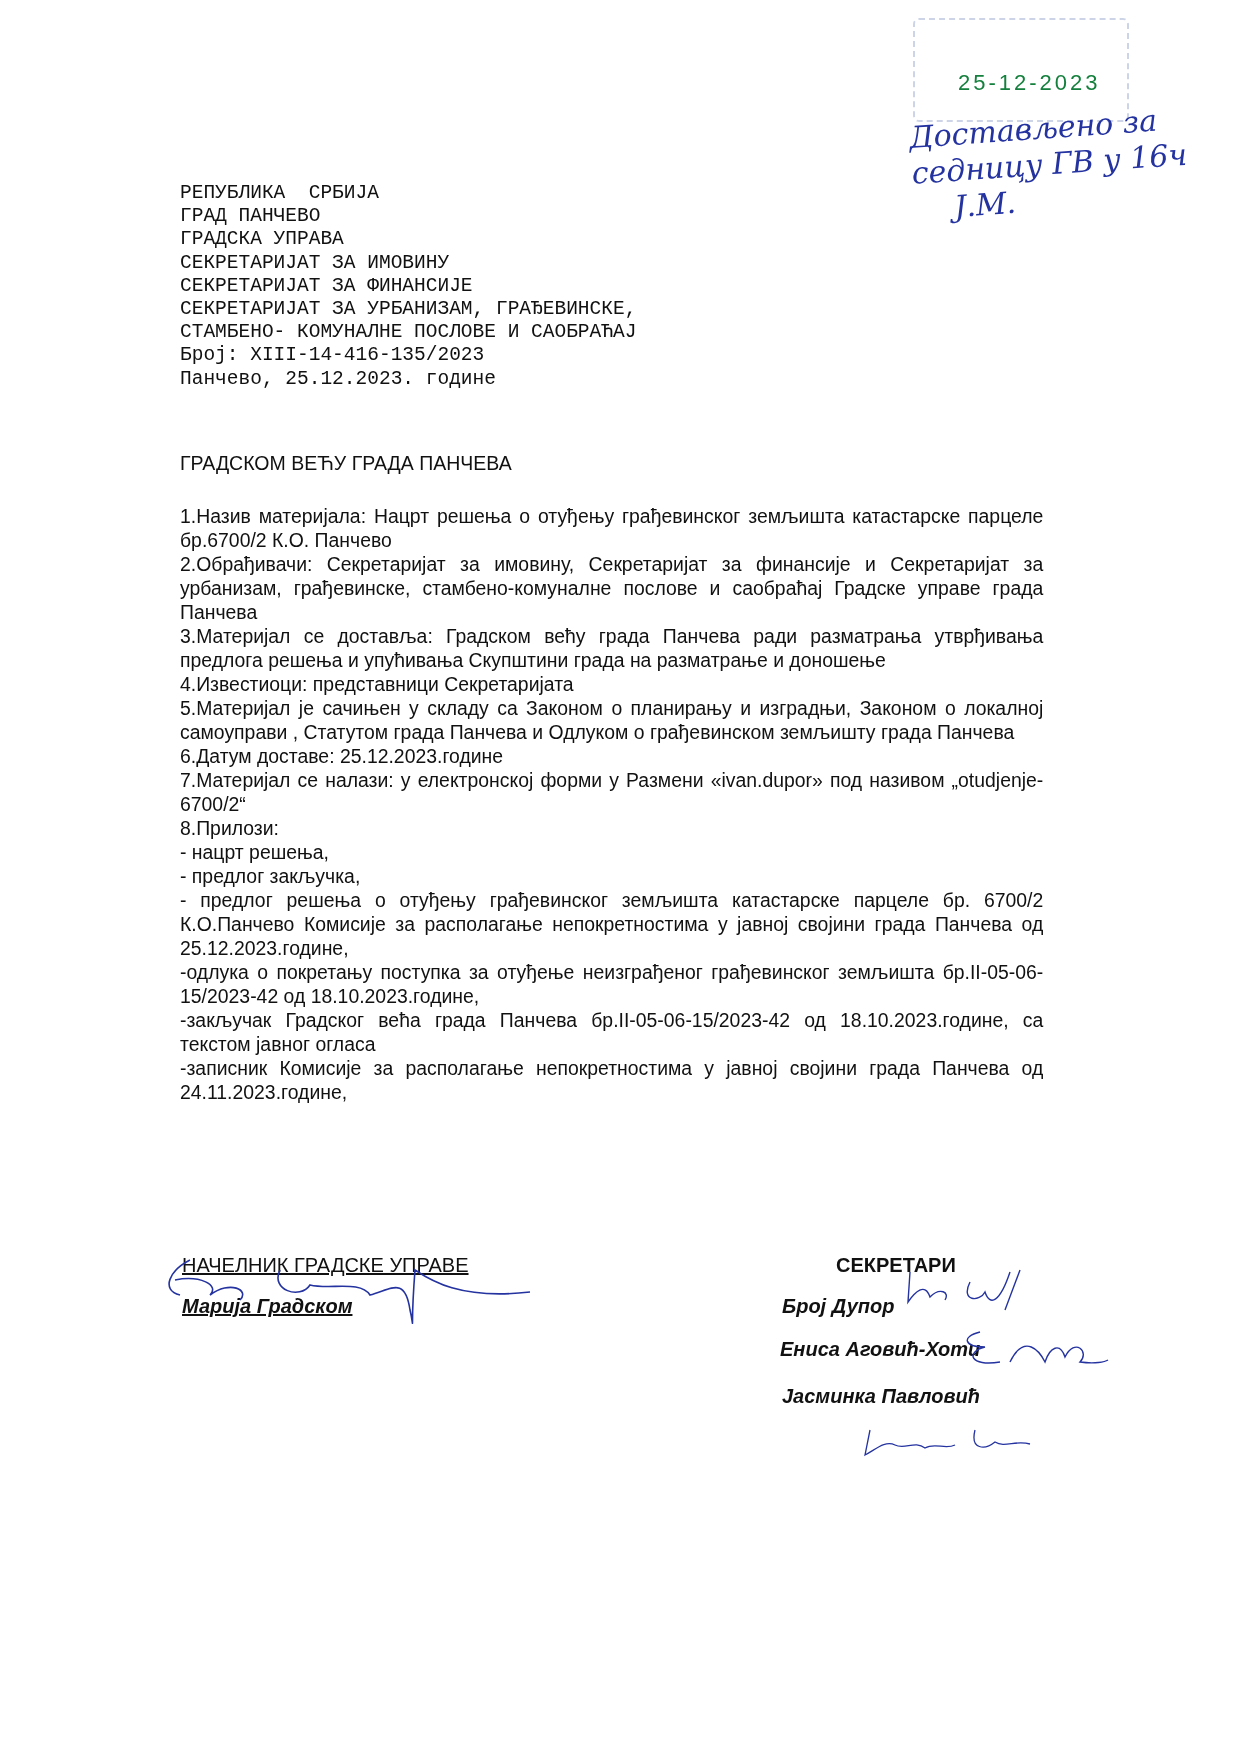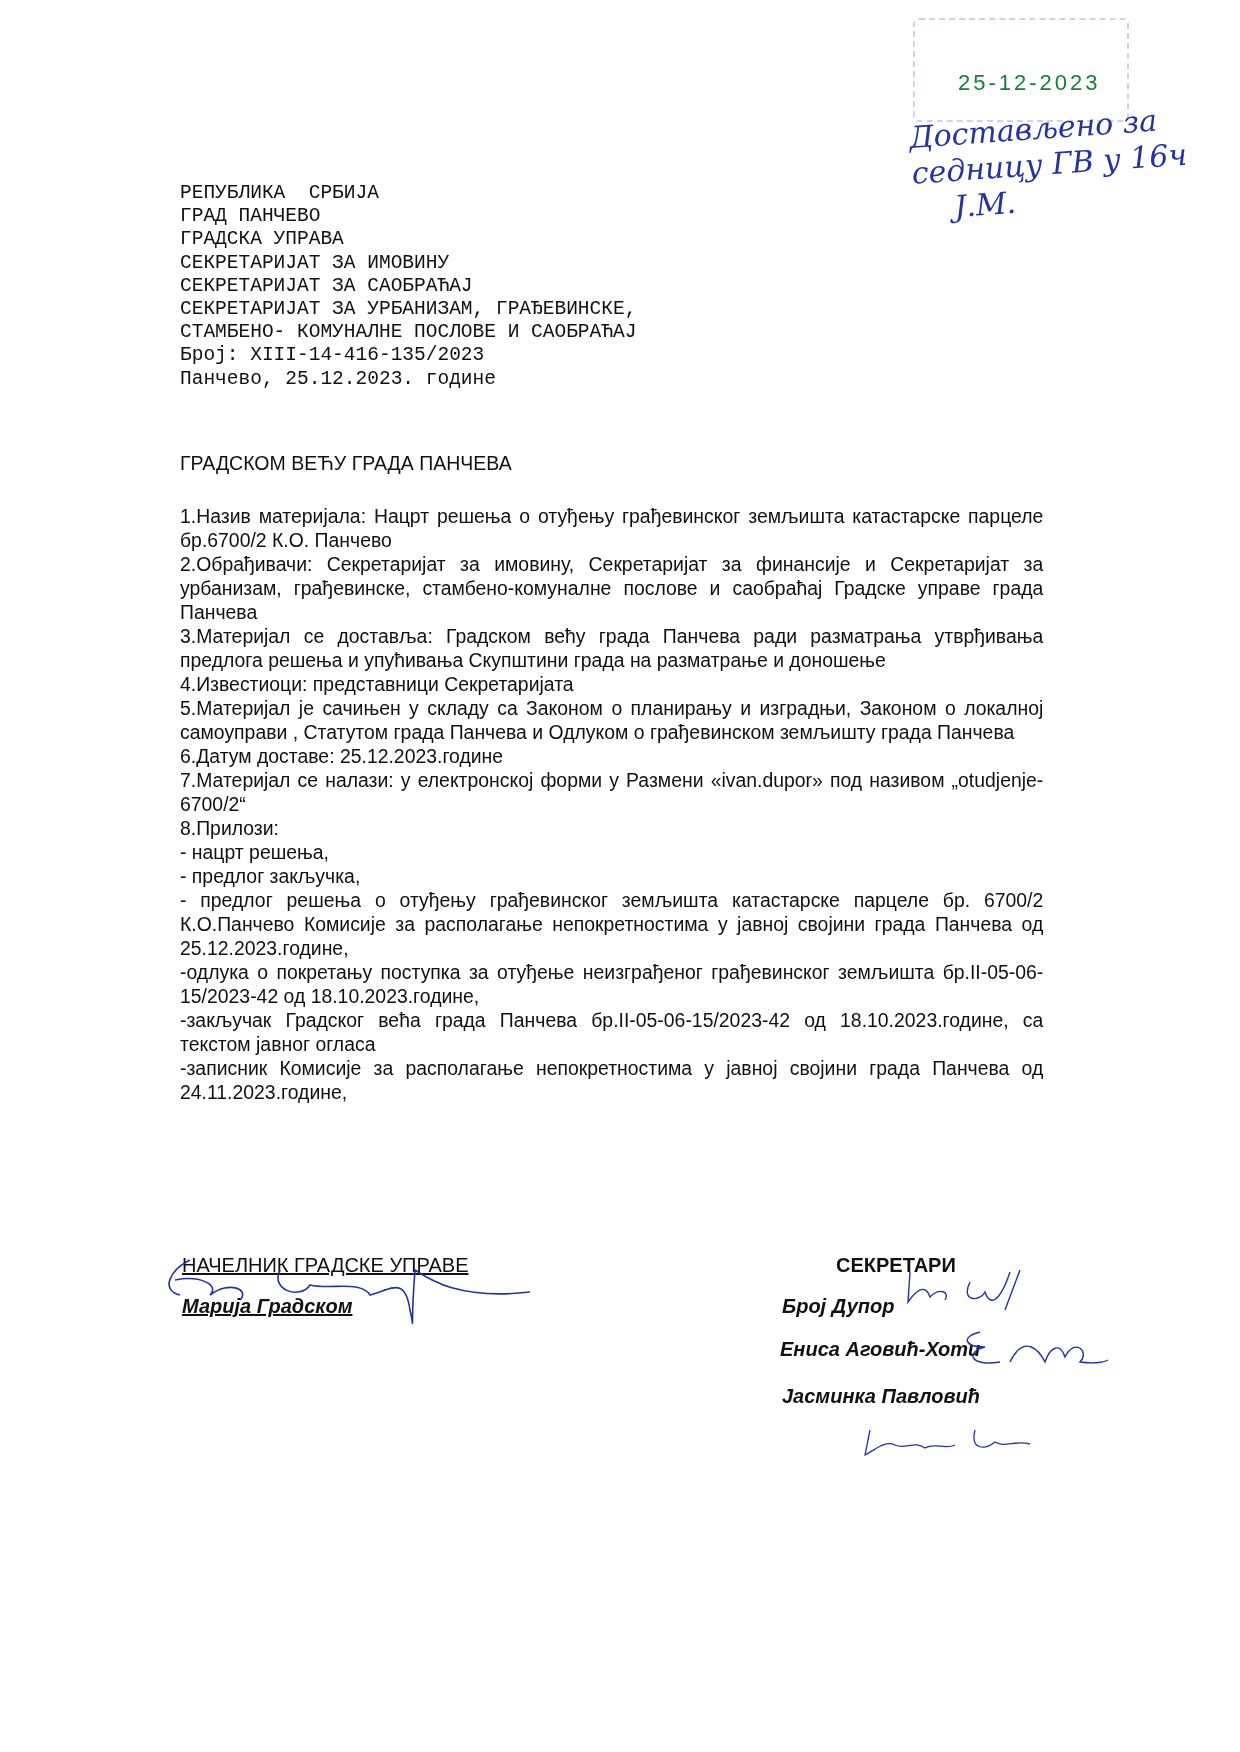--- a/index.html
+++ b/index.html
@@ -35,21 +35,21 @@
     <div>Достављено за</div>
     <div>седницу ГВ у 16ч</div>
     <div style="margin-left:40px">Ј.М.</div>
   </div>
 
   <div class="hdr">
     <div>РЕПУБЛИКА  СРБИЈА</div>
     <div>ГРАД ПАНЧЕВО</div>
     <div>ГРАДСКА УПРАВА</div>
     <div>СЕКРЕТАРИЈАТ ЗА ИМОВИНУ</div>
-    <div>СЕКРЕТАРИЈАТ ЗА САОБРАЋАЈ</div>
+    <div>СЕКРЕТАРИЈАТ ЗА ФИНАНСИЈЕ</div>
     <div>СЕКРЕТАРИЈАТ ЗА УРБАНИЗАМ, ГРАЂЕВИНСКЕ,</div>
     <div>СТАМБЕНО- КОМУНАЛНЕ ПОСЛОВЕ И САОБРАЋАЈ</div>
     <div>Број: XIII-14-416-135/2023</div>
     <div>Панчево, 25.12.2023. године</div>
   </div>
 
   <div class="addressee">ГРАДСКОМ ВЕЋУ ГРАДА ПАНЧЕВА</div>
 
   <div class="body">
     <p class="j">1.Назив материјала: Нацрт решења о отуђењу грађевинског земљишта катастарске парцеле бр.6700/2 К.О. Панчево</p>

